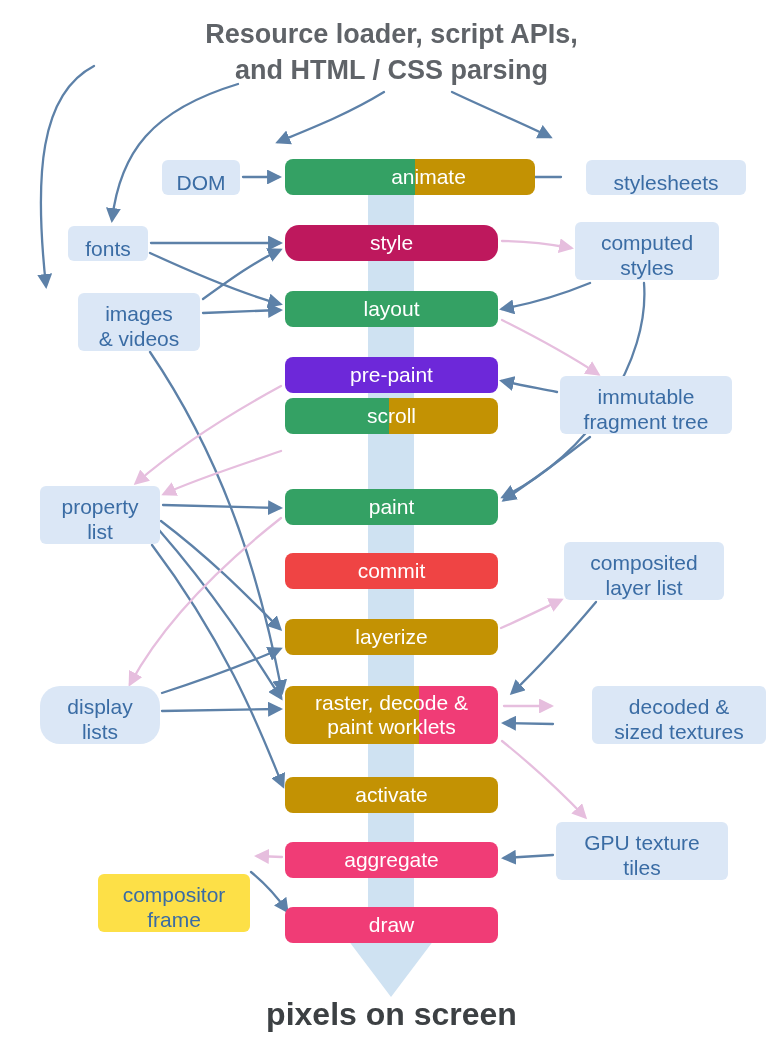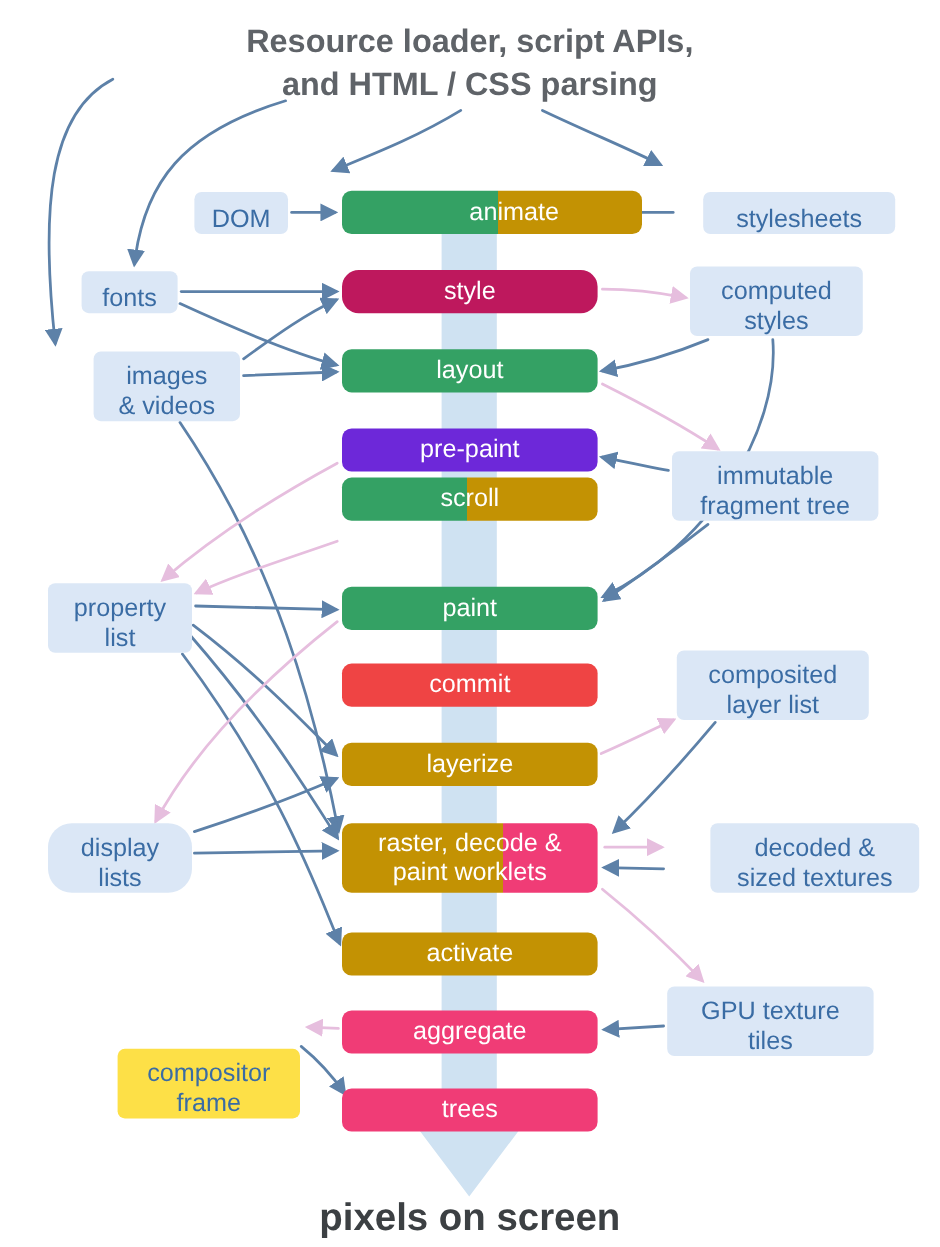--- a/index.html
+++ b/index.html
@@ -97,21 +97,21 @@
       <div class="stage" style="top: 291px; background: rgb(52, 161, 100);"><span>layout</span></div>
       <div class="stage" style="top: 357px; background: #6d28d9;"><span>pre-paint</span></div>
       <div class="stage" style="top: 398px; background: linear-gradient(90deg, rgb(52, 161, 100) 0px, rgb(52, 161, 100) 49%, rgb(195, 146, 3) 49%, rgb(195, 146, 3) 100%);"><span>scroll</span></div>
       <div class="stage" style="top: 489px; background: rgb(52, 161, 100);"><span>paint</span></div>
       <div class="stage" style="top: 553px; background: #ef4444;"><span>commit</span></div>
       <div class="stage" style="top: 619px; background: rgb(195, 146, 3);"><span>layerize</span></div>
       <div class="stage" style="top: 686px; height: 58px; background: linear-gradient(90deg, rgb(195, 146, 3) 0px, rgb(195, 146, 3) 63%, rgb(240, 60, 118) 63%, rgb(240, 60, 118) 100%);"><span>raster, decode &amp;
 paint worklets</span></div>
       <div class="stage" style="top: 777px; background: rgb(195, 146, 3);"><span>activate</span></div>
       <div class="stage" style="top: 842px; background: rgb(240, 60, 118);"><span>aggregate</span></div>
-      <div class="stage" style="top: 907px; background: rgb(240, 60, 118);"><span>trees</span></div>
+      <div class="stage" style="top: 907px; background: rgb(240, 60, 118);"><span>draw</span></div>
     </div>
   <div id="stores">
       <div class="store" style="left: 162px; top: 160px; width: 78px; height: 35px; background: rgb(219, 231, 246); color: rgb(58, 108, 164);"><span>DOM</span></div>
       <div class="store" style="left: 566px; top: 160px; width: 160px; height: 35px; background: rgb(219, 231, 246); color: rgb(58, 108, 164); margin-left: 20px;"><span>stylesheets</span></div>
       <div class="store" style="left: 68px; top: 226px; width: 80px; height: 35px; background: rgb(219, 231, 246); color: rgb(58, 108, 164);"><span>fonts</span></div>
       <div class="store" style="left: 575px; top: 222px; width: 144px; height: 58px; background: rgb(219, 231, 246); color: rgb(58, 108, 164);"><span>computed
 styles</span></div>
       <div class="store" style="left: 78px; top: 293px; width: 122px; height: 58px; background: rgb(219, 231, 246); color: rgb(58, 108, 164);"><span>images
 &amp; videos</span></div>
       <div class="store" style="left: 560px; top: 376px; width: 172px; height: 58px; background: rgb(219, 231, 246); color: rgb(58, 108, 164);"><span>immutable

